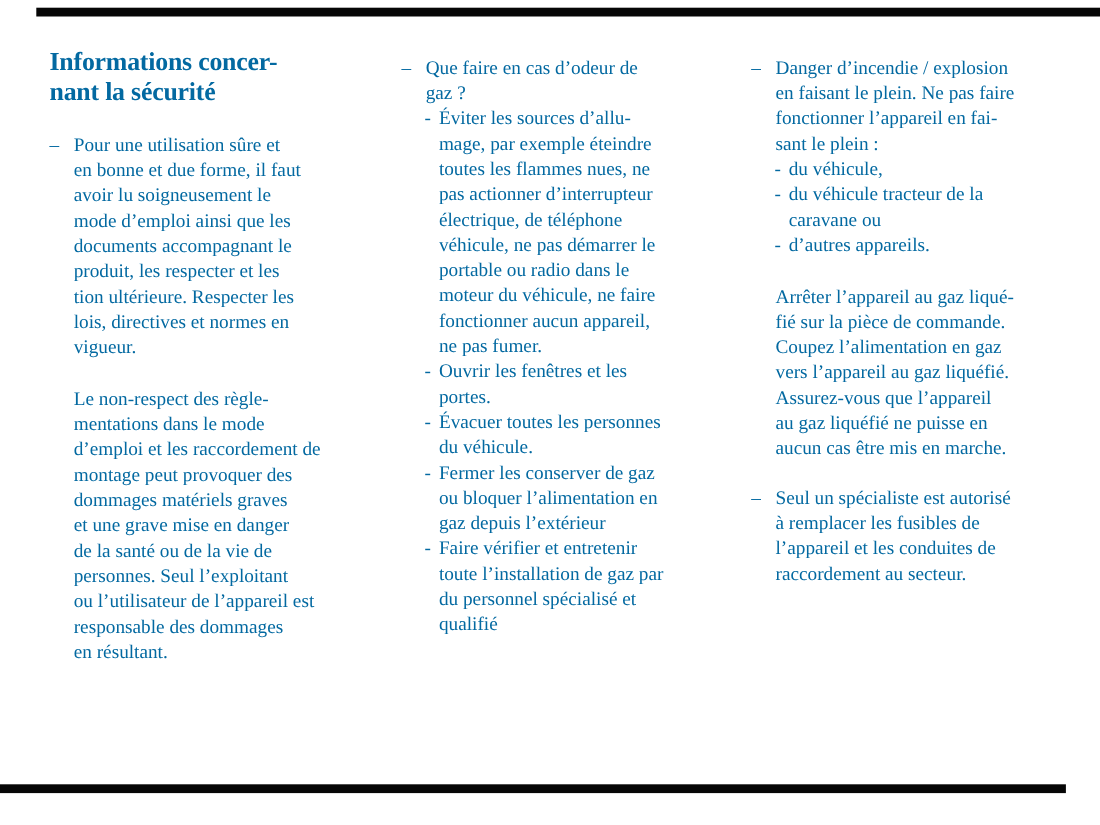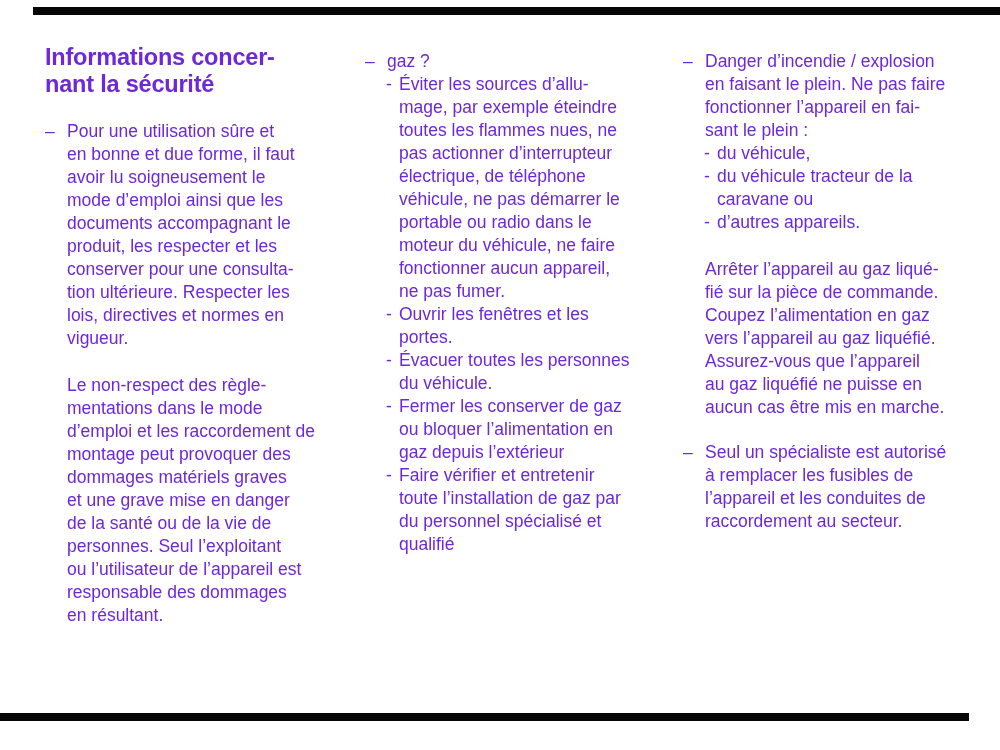--- a/index.html
+++ b/index.html
@@ -2,24 +2,24 @@
 <html><head>
 <meta charset="utf-8">
 <style>
   html, body { margin: 0; padding: 0; background: #ffffff; }
   .page {
     position: relative;
     width: 1000px;
     height: 750px;
     background: #ffffff;
     overflow: hidden;
-    font-family: Liberation Sans, sans-serif;
+    font-family: Liberation Serif, serif;
     font-size: 17.5px;
     line-height: 23px;
-    color: #6d28d9;
+    color: #0369a1;
   }
 
   
   .scan-bar { position: absolute; background: #060606; }
   .scan-bar-top { left: 33px; top: 7px; width: 967px; height: 8px; }
   .scan-bar-bottom { left: 0; top: 713px; width: 969px; height: 8px; }
 
   
   .col { position: absolute; width: 320px; }
   #col0 { left: 45px; top: 44px; }
@@ -66,21 +66,20 @@
       </div>
       <div class="block bullet">
         <span class="marker">–</span>
         <div class="lines">
           <div class="line">Pour une utilisation sûre et</div>
           <div class="line">en bonne et due forme, il faut</div>
           <div class="line">avoir lu soigneusement le</div>
           <div class="line">mode d’emploi ainsi que les</div>
           <div class="line">documents accompagnant le</div>
           <div class="line">produit, les respecter et les</div>
-          <div class="line">conserver pour une consulta-</div>
           <div class="line">tion ultérieure. Respecter les</div>
           <div class="line">lois, directives et normes en</div>
           <div class="line">vigueur.</div>
         </div>
       </div>
       <div class="block para">
         <div class="lines">
           <div class="line">Le non-respect des règle-</div>
           <div class="line">mentations dans le mode</div>
           <div class="line">d’emploi et les raccordement de</div>
@@ -92,20 +91,21 @@
           <div class="line">ou l’utilisateur de l’appareil est</div>
           <div class="line">responsable des dommages</div>
           <div class="line">en résultant.</div>
         </div>
       </div>
     </section>
   <section class="col" id="col1">
       <div class="block bullet">
         <span class="marker">–</span>
         <div class="lines">
+          <div class="line">Que faire en cas d’odeur de</div>
           <div class="line">gaz ?</div>
         </div>
       </div>
       <div class="block sub">
         <span class="marker">-</span>
         <div class="lines">
           <div class="line">Éviter les sources d’allu-</div>
           <div class="line">mage, par exemple éteindre</div>
           <div class="line">toutes les flammes nues, ne</div>
           <div class="line">pas actionner d’interrupteur</div>

